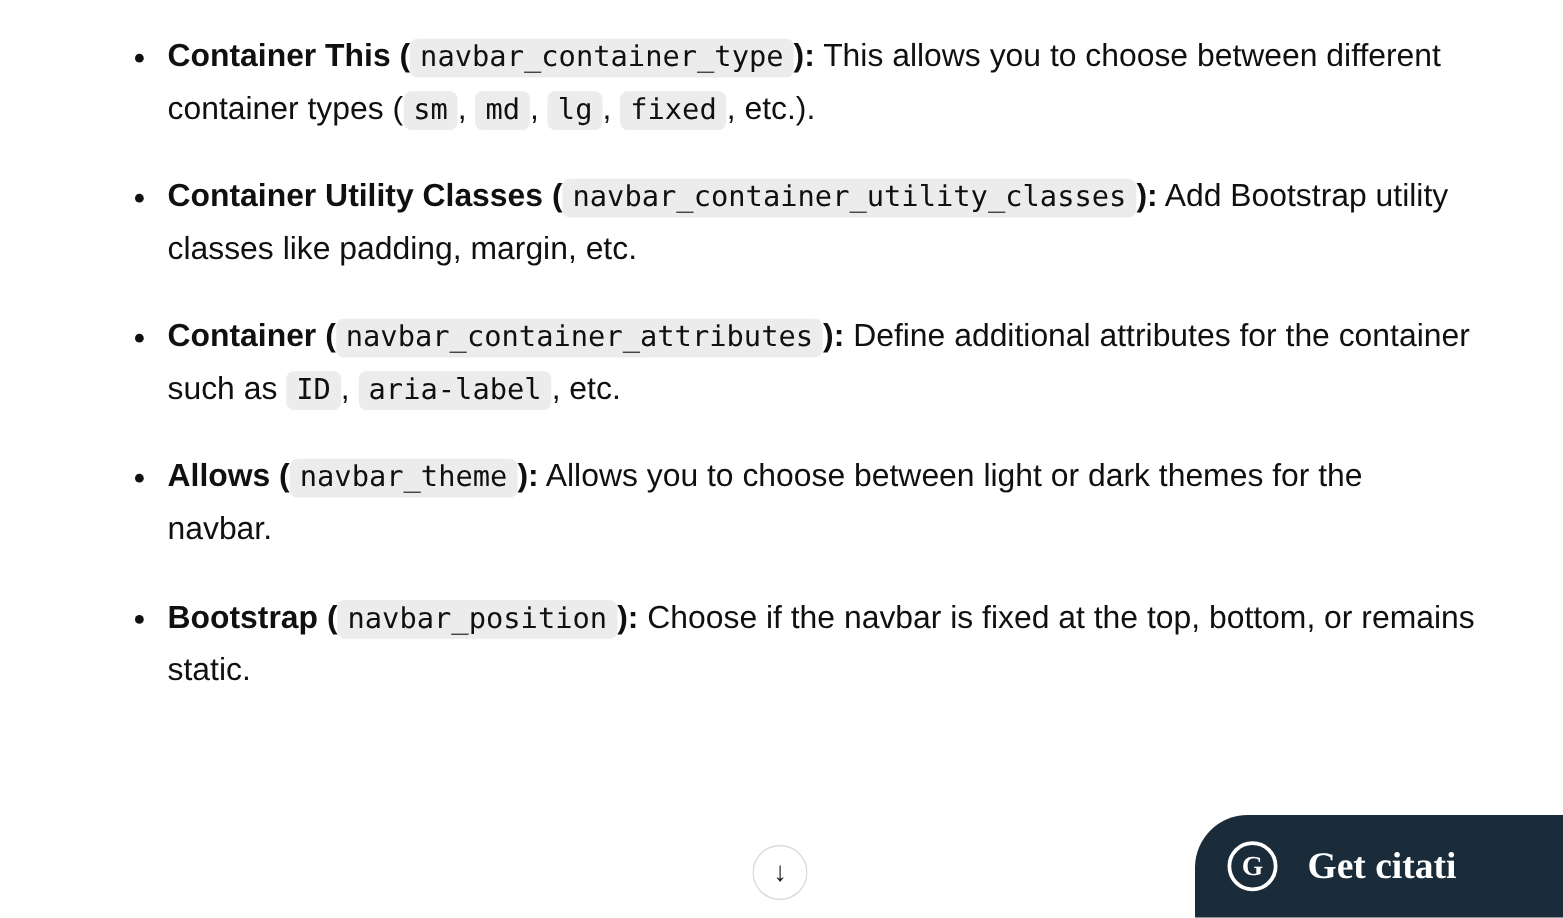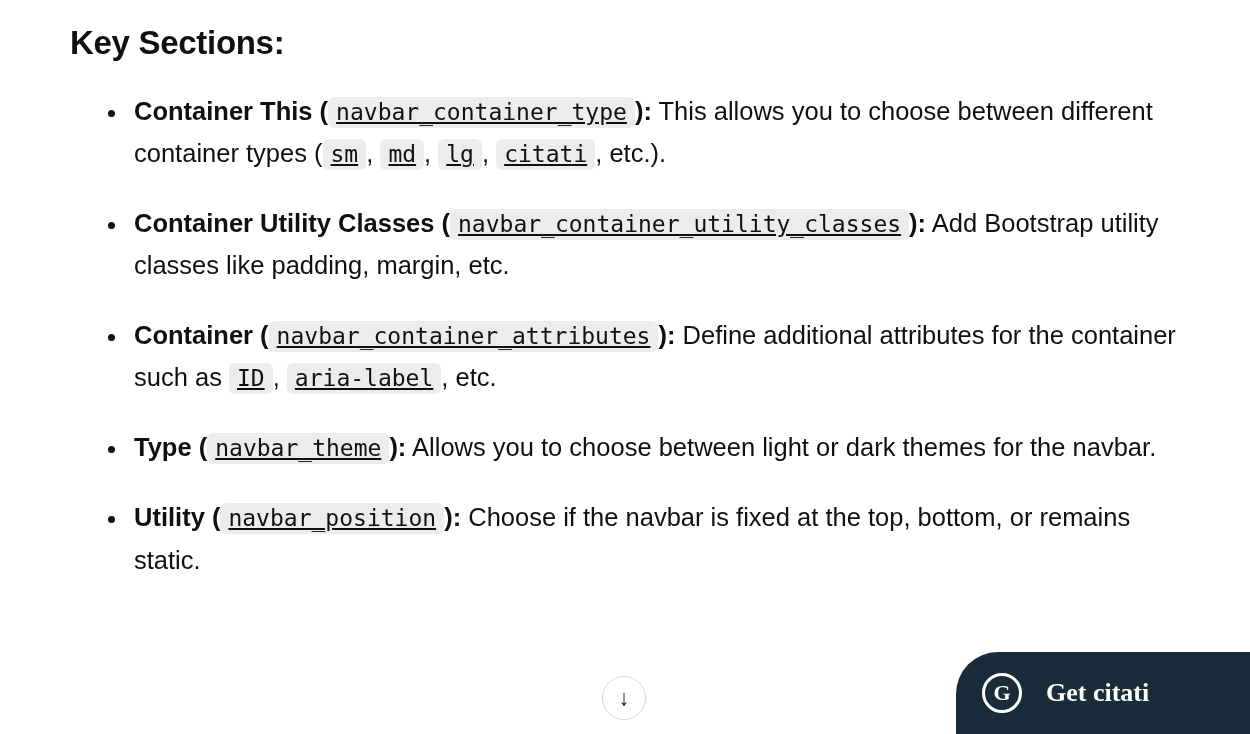--- a/index.html
+++ b/index.html
@@ -39,21 +39,20 @@
   .item-title {
     font-weight: 700;
   }
   code {
     font-family: ui-monospace, SFMono-Regular, Menlo, Consolas, monospace;
     background: #ececec;
     padding: 2px 8px 3px 8px;
     border-radius: 6px;
     font-size: 23px;
     font-weight: 400;
-    text-decoration: underline;
   }
   
   .scroll-btn {
     position: fixed;
     left: 602px;
     bottom: 14px;
     width: 44px;
     height: 44px;
     border-radius: 50%;
     background: #ffffff;
@@ -90,66 +89,65 @@
     color: #ffffff;
     font-weight: 700;
     font-size: 22px;
     font-family: Georgia, 'Times New Roman', serif;
     margin-right: 24px;
   }
   .cite-label {
     color: #ffffff;
     font-family: Georgia, 'Times New Roman', serif;
     font-weight: 700;
-    font-size: 26px;
+    font-size: 30px;
   }
 </style>
 </head>
 <body>
 
 <div class="page">
-  <h3 class="heading">Key Sections:</h3>
 
   <ul class="section-list">
 
     <li>
       <span class="item-title">
         <span>Container This</span>
         (<code>navbar_container_type</code>):</span>
       <span>This allows you to choose between different container types (</span><code>sm</code>,
       <code>md</code>,
       <code>lg</code>,
-      <code>citati</code><span>, etc.).</span>
+      <code>fixed</code><span>, etc.).</span>
     </li>
 
     <li>
       <span class="item-title">
         <span>Container Utility Classes</span>
         (<code>navbar_container_utility_classes</code>):</span>
       <span>Add Bootstrap utility classes like padding, margin, etc.</span>
     </li>
 
     <li>
       <span class="item-title">
         <span>Container</span>
         (<code>navbar_container_attributes</code>):</span>
       <span>Define additional attributes for the container such as </span><code>ID</code>,
       <code>aria-label</code><span>, etc.</span>
     </li>
 
     <li>
       <span class="item-title">
-        <span>Type</span>
+        <span>Allows</span>
         (<code>navbar_theme</code>):</span>
       <span>Allows you to choose between light or dark themes for the navbar.</span>
     </li>
 
     <li>
       <span class="item-title">
-        <span>Utility</span>
+        <span>Bootstrap</span>
         (<code>navbar_position</code>):</span>
       <span>Choose if the navbar is fixed at the top, bottom, or remains static.</span>
     </li>
 
   </ul>
 </div>
 
 <div class="scroll-btn">
   <span>↓</span>
 </div>

